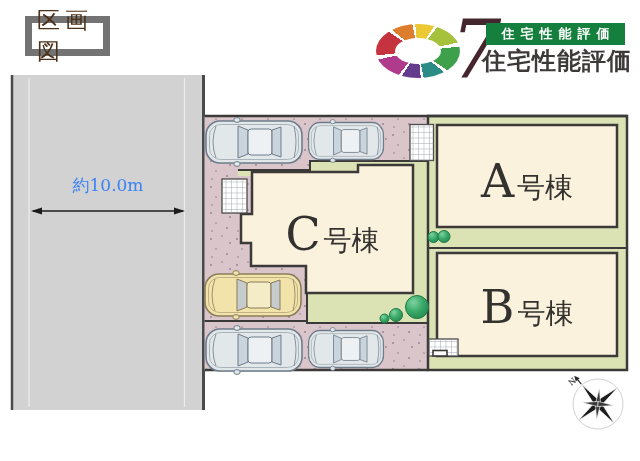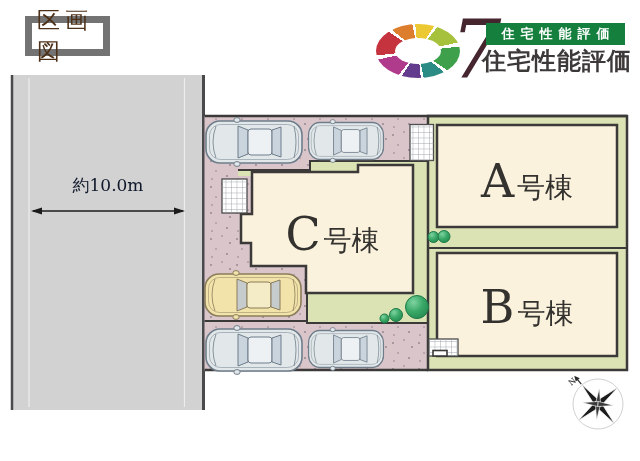--- a/index.html
+++ b/index.html
@@ -33,21 +33,21 @@
   }
   .badge-sub {
     position:absolute; left:108px; top:35px; width:150px;
     font-family:"DejaVu Serif", serif; font-weight:bold;
     font-size:24px; letter-spacing:1px; color:#3d3939; white-space:nowrap;
   }
 
   
   .road-label {
     position:absolute; left:48px; top:174px; width:120px; text-align:center;
-    font-size:17px; color:#0f172a; font-family:"DejaVu Serif", serif;
+    font-size:17px; color:#3b82f6; font-family:"DejaVu Serif", serif;
   }
 
   
   .bldg-label {
     position:absolute; display:flex; align-items:baseline; justify-content:center;
     color:#34322e; font-family:"DejaVu Serif", serif; white-space:nowrap;
   }
   .bldg-label .letter { font-size:46px; line-height:1; }
   .bldg-label .suffix { font-size:28px; line-height:1; margin-left:3px; }
   .label-a { left:437px; top:158px; width:180px; }

